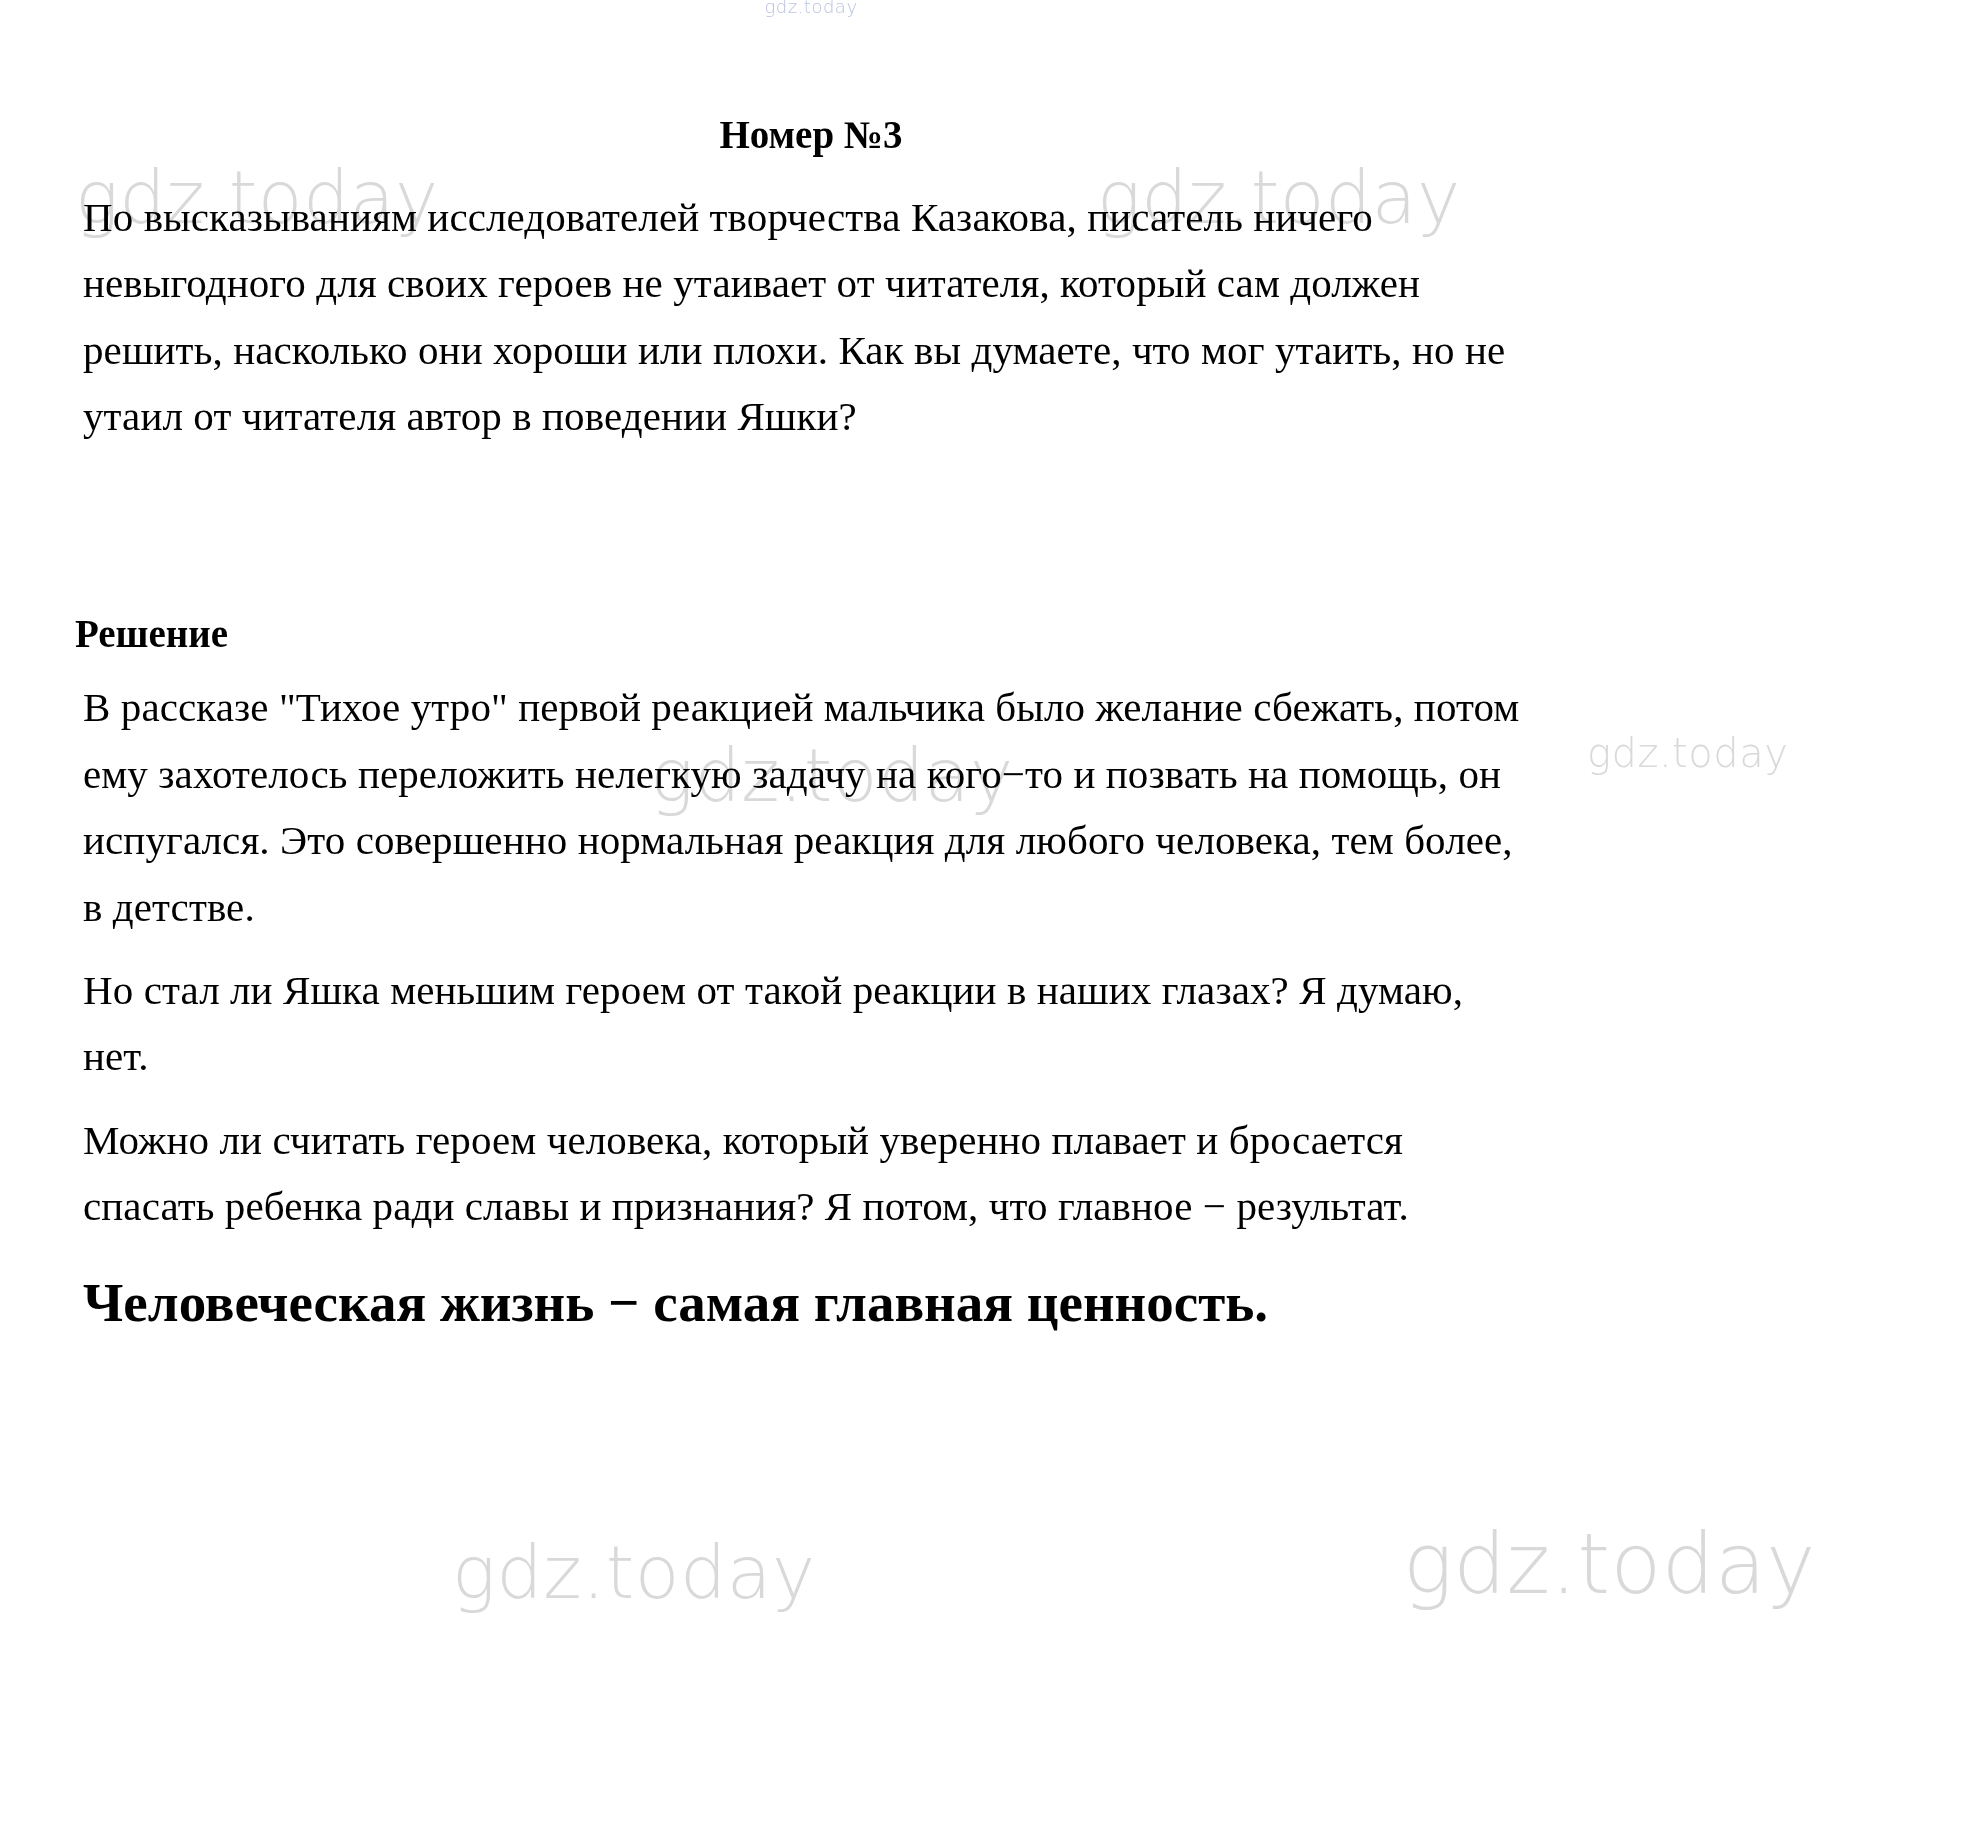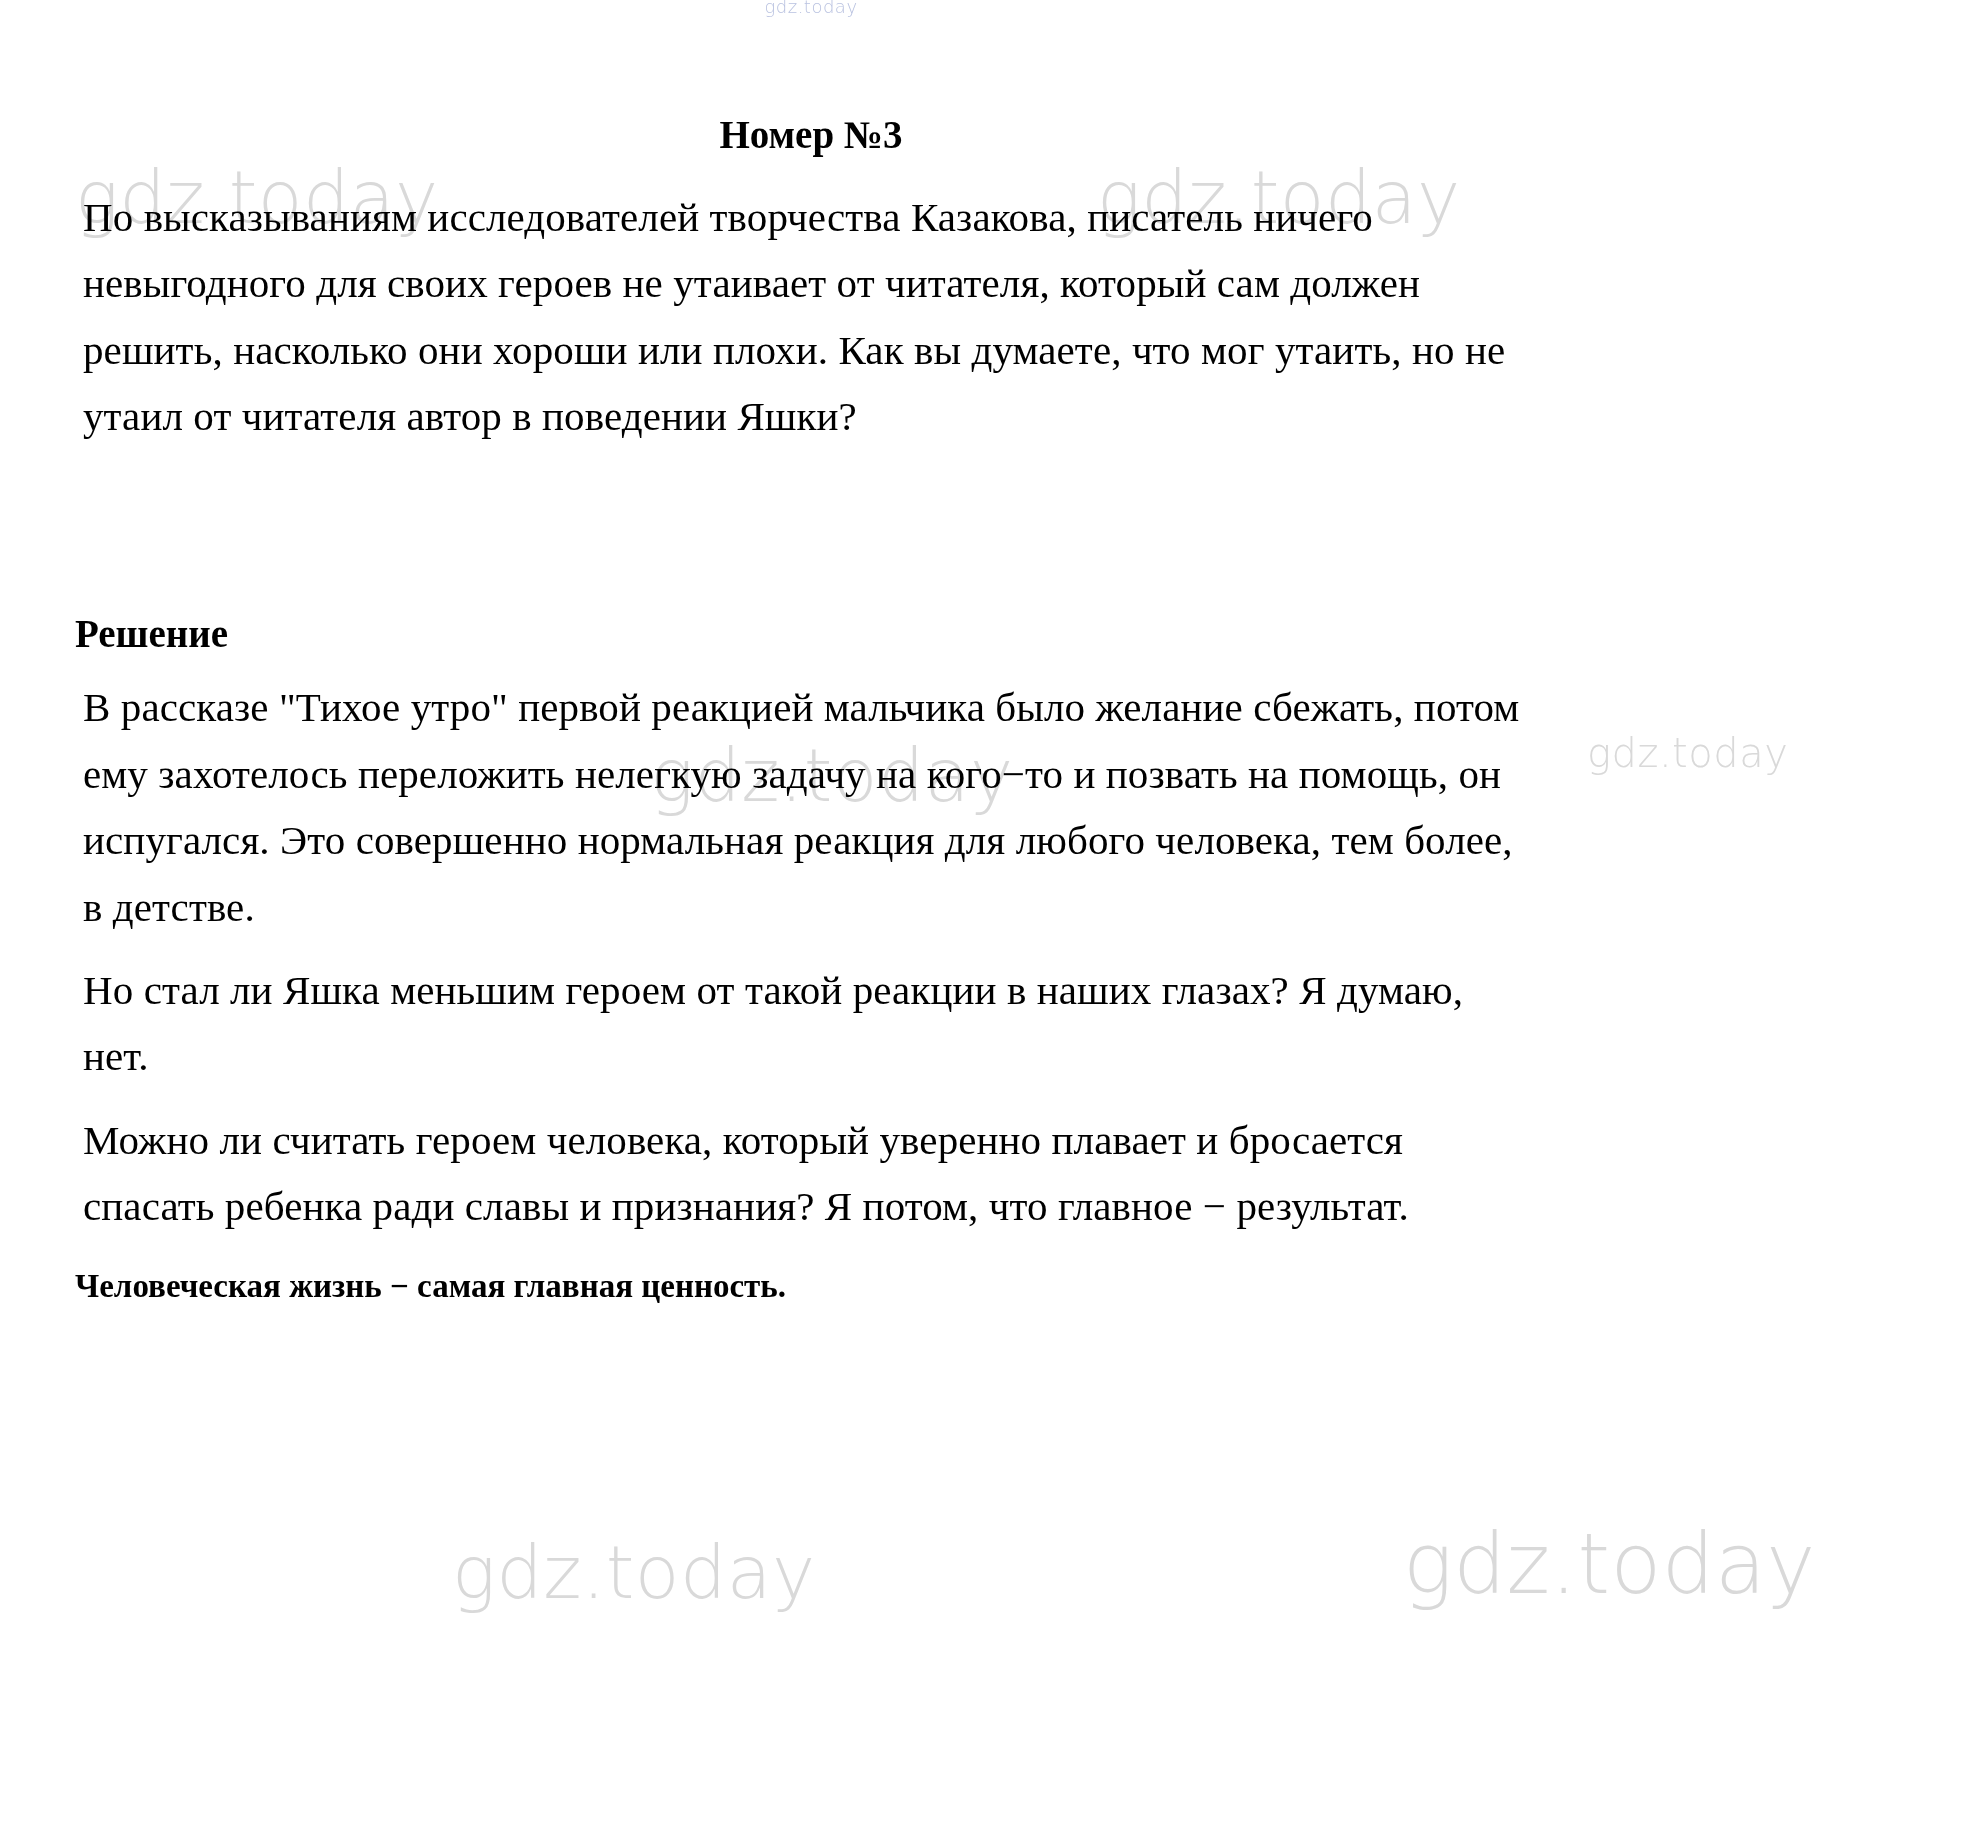--- a/index.html
+++ b/index.html
@@ -73,24 +73,24 @@
     font-size: 41px;
     line-height: 1.62;
     margin: 8px;
     text-align: left;
     letter-spacing: 0.1px;
   }
   .para.first { margin-top: 26px; }
   .para.spaced { margin-top: 17px; }
   .block-solution { margin-top: 58px; }
   .bold-line {
-    font-size: 33px;
+    font-size: 55px;
     line-height: 1.5;
     font-weight: bold;
-    margin: 0;
+    margin: 8px;
     margin-top: 22.6px;
   }
 </style>
 </head>
 <body>
 
 <div class="page">
 
   <span class="wm wm-top-tiny">gdz.today</span>
   <span class="wm wm-a">gdz.today</span>

